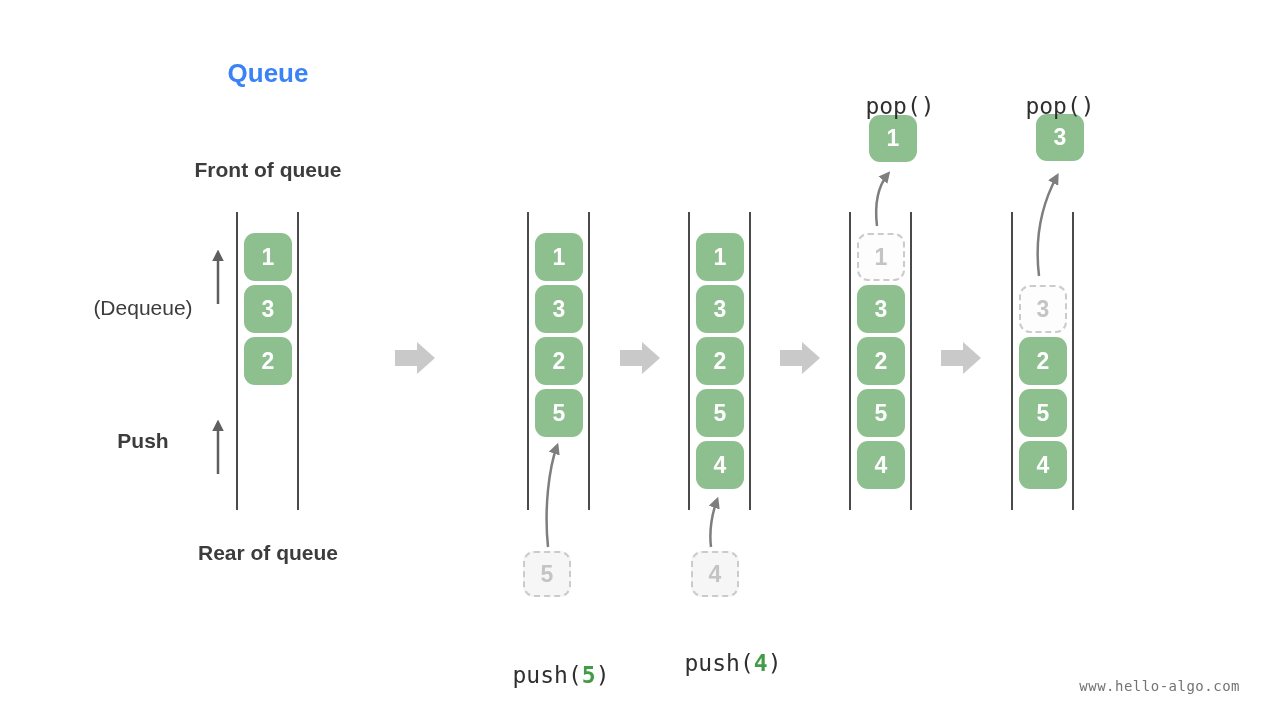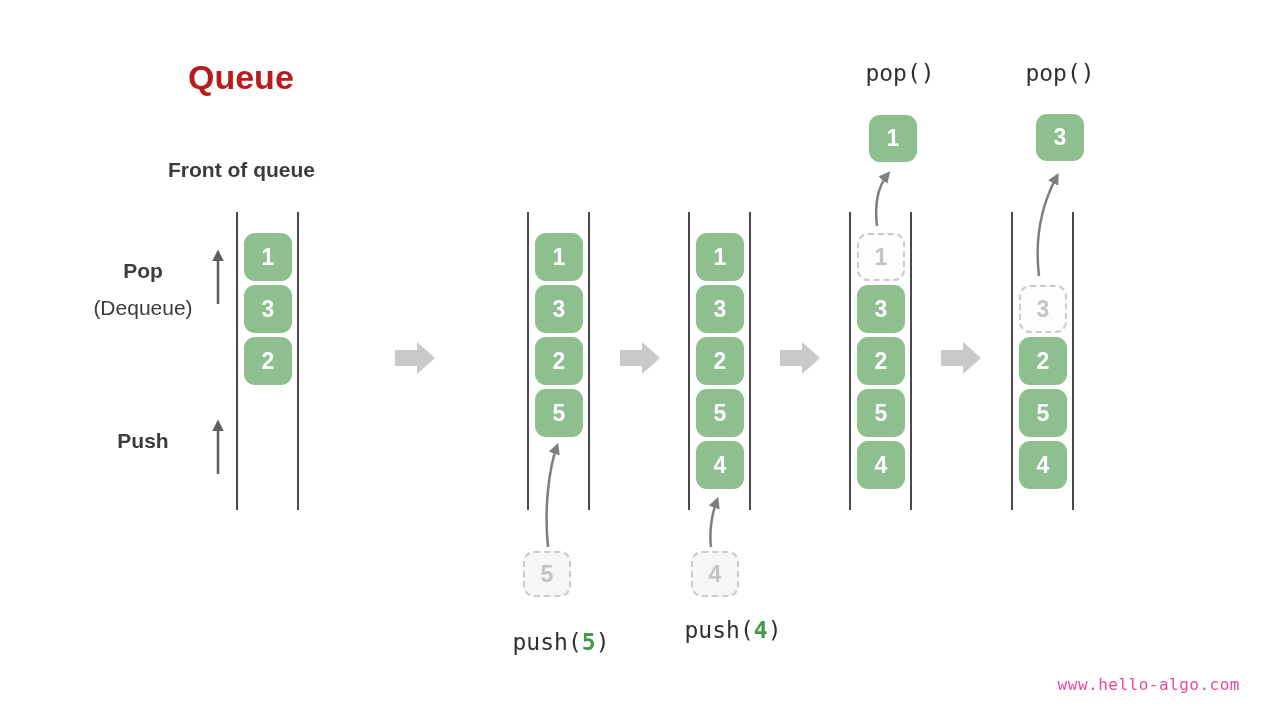--- a/index.html
+++ b/index.html
@@ -40,73 +40,76 @@
     height: 46px;
   }
   .qbox.ghost {
     background: #FDFDFD;
     border: 2px dashed #CBCBCB;
     color: #C4C4C4;
     height: 48px;
   }
   .heading {
     position: absolute;
-    font-size: 34px;
+    font-size: 26px;
     font-weight: bold;
-    color: #b91c1c;
+    color: #3b82f6;
+    text-align: center;
     width: 160px;
   }
   .biglabel {
     position: absolute;
     font-size: 21px;
     font-weight: bold;
     color: #3C3C3C;
+    text-align: center;
     width: 200px;
   }
   .sidelabel {
     position: absolute;
     font-size: 21px;
     color: #3C3C3C;
     text-align: center;
     width: 170px;
   }
   .sidelabel.main { font-weight: bold; }
   .mono {
     font-family: "DejaVu Sans Mono", "Liberation Mono", monospace;
+    margin-top: 33px;
   }
   .oplabel {
     position: absolute;
     font-size: 23px;
     color: #2F2F2F;
     text-align: center;
     width: 130px;
   }
   .oplabel .arg { color: #429B46; font-weight: bold; }
   .overlay {
     position: absolute;
     left: 0; top: 0;
     pointer-events: none;
   }
   .watermark {
     position: absolute;
     right: 40px;
     bottom: 26px;
-    font-size: 16px;
-    color: #ec4899;
+    font-size: 14px;
+    color: #737373;
     letter-spacing: 0.5px;
   }
 </style>
 </head>
 <body>
 
 <div class="canvas">
 
   <div class="heading" style="left:188px; top:58px;">Queue</div>
   <div class="biglabel" style="left:168px; top:158px;">Front of queue</div>
-  <div class="sidelabel main" style="left:58px; top:259px;">Pop</div>
+  <div class="biglabel" style="left:168px; top:541px;">Rear of queue</div>
   <div class="sidelabel main" style="left:58px; top:429px;">Push</div>
   <div class="sidelabel" style="left:58px; top:296px;">(Dequeue)</div>
 
   <div class="vline" style="left:236px;"></div>
   <div class="vline" style="left:297px;"></div>
   <div class="vline" style="left:527px;"></div>
   <div class="vline" style="left:588px;"></div>
   <div class="vline" style="left:688px;"></div>
   <div class="vline" style="left:749px;"></div>
   <div class="vline" style="left:849px;"></div>

